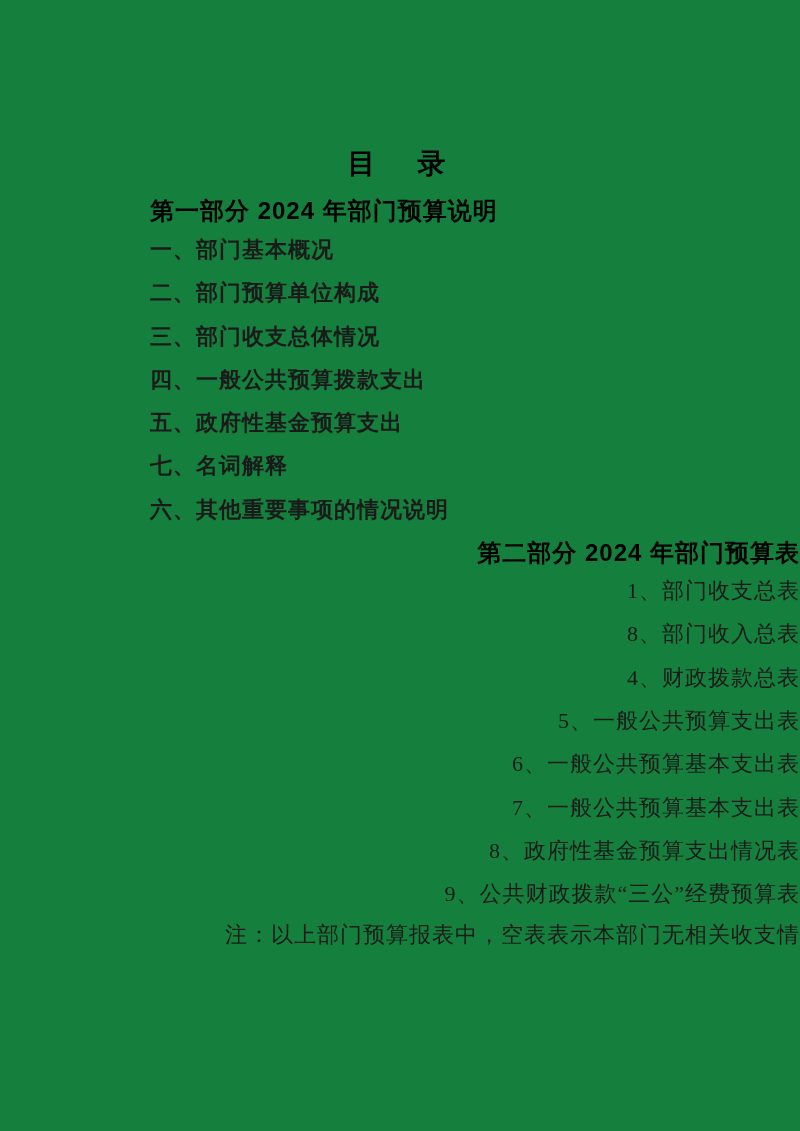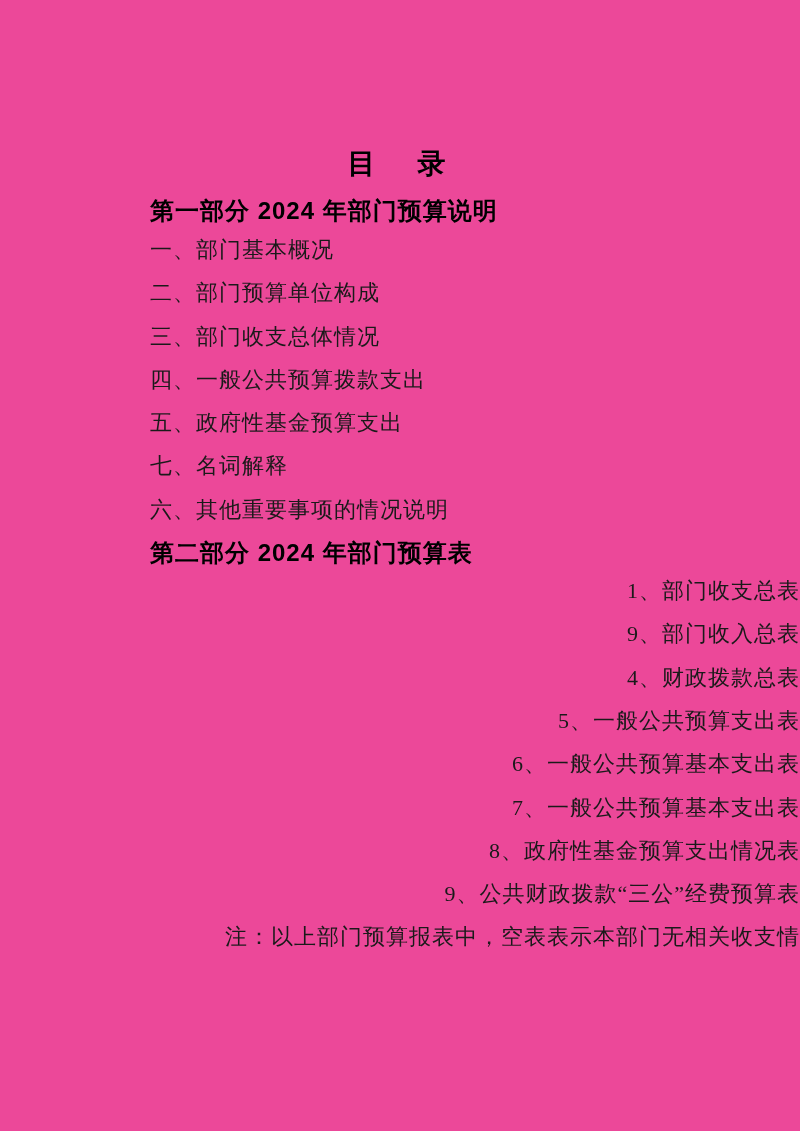--- a/index.html
+++ b/index.html
@@ -7,21 +7,21 @@
   body {
     width: 800px;
     height: 1131px;
     background: #ffffff;
     overflow: hidden;
   }
   .page {
     width: 800px;
     height: 1131px;
     padding-top: 148px;
-    background: #ec4899;
+    background: #15803d;
   }
   .doc-title {
     margin: 0;
     text-align: center;
     font-family: "Liberation Sans", sans-serif;
     font-weight: bold;
     font-size: 28px;
     line-height: 32px;
     letter-spacing: 7px;
     color: #000000;
@@ -30,40 +30,40 @@
     margin: 0;
     margin-left: 150px;
     font-family: "Liberation Sans", sans-serif;
     font-weight: bold;
     font-size: 24px;
     line-height: 28px;
     letter-spacing: 1px;
     color: #000000;
   }
   .section-heading.first { margin-top: 17px; }
-  .section-heading.second { margin-top: 8px; }
+  .section-heading.second { margin-top: 8px; text-align: right; }
   .toc-list {
     margin: 0;
     margin-left: 150px;
     padding: 0;
   }
-  .toc-list.first { margin-top: 3px; }
+  .toc-list.first { margin-top: 3px; font-weight: bold; }
   .toc-list.second { margin-top: 2px; text-align: right; }
   .toc-item {
     margin: 0;
     font-family: "Liberation Serif", serif;
     font-size: 22px;
     line-height: 43.3px;
     letter-spacing: 1px;
     color: #1a1a1a;
     white-space: nowrap;
   }
   .note-line {
     margin: 0;
-    font-family: Liberation Sans, sans-serif;
+    font-family: Liberation Mono, monospace;
     font-size: 22px;
     line-height: 43.3px;
     letter-spacing: 1px;
     color: #1a1a1a;
     white-space: nowrap;
   }
 </style>
 </head>
 <body>
 
@@ -80,21 +80,21 @@
     <p class="toc-item">四、一般公共预算拨款支出</p>
     <p class="toc-item">五、政府性基金预算支出</p>
     <p class="toc-item">七、名词解释</p>
     <p class="toc-item">六、其他重要事项的情况说明</p>
   </div>
 
   <h2 class="section-heading second">第二部分 2024 年部门预算表</h2>
 
   <div class="toc-list second">
     <p class="toc-item">1、部门收支总表</p>
-    <p class="toc-item">9、部门收入总表</p>
+    <p class="toc-item">8、部门收入总表</p>
     <p class="toc-item">4、财政拨款总表</p>
     <p class="toc-item">5、一般公共预算支出表</p>
     <p class="toc-item">6、一般公共预算基本支出表</p>
     <p class="toc-item">7、一般公共预算基本支出表</p>
     <p class="toc-item">8、政府性基金预算支出情况表</p>
     <p class="toc-item">9、公共财政拨款“三公”经费预算表</p>
     <p class="note-line">注：以上部门预算报表中，空表表示本部门无相关收支情</p>
   </div>
 
 </div>

